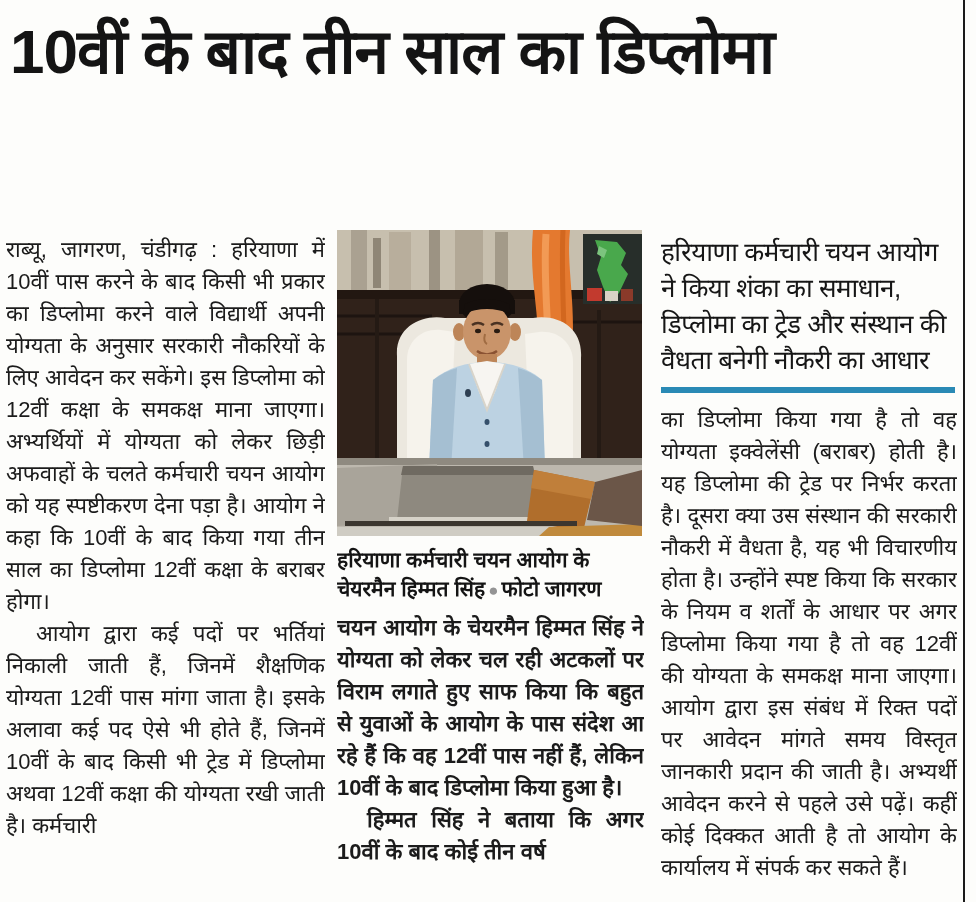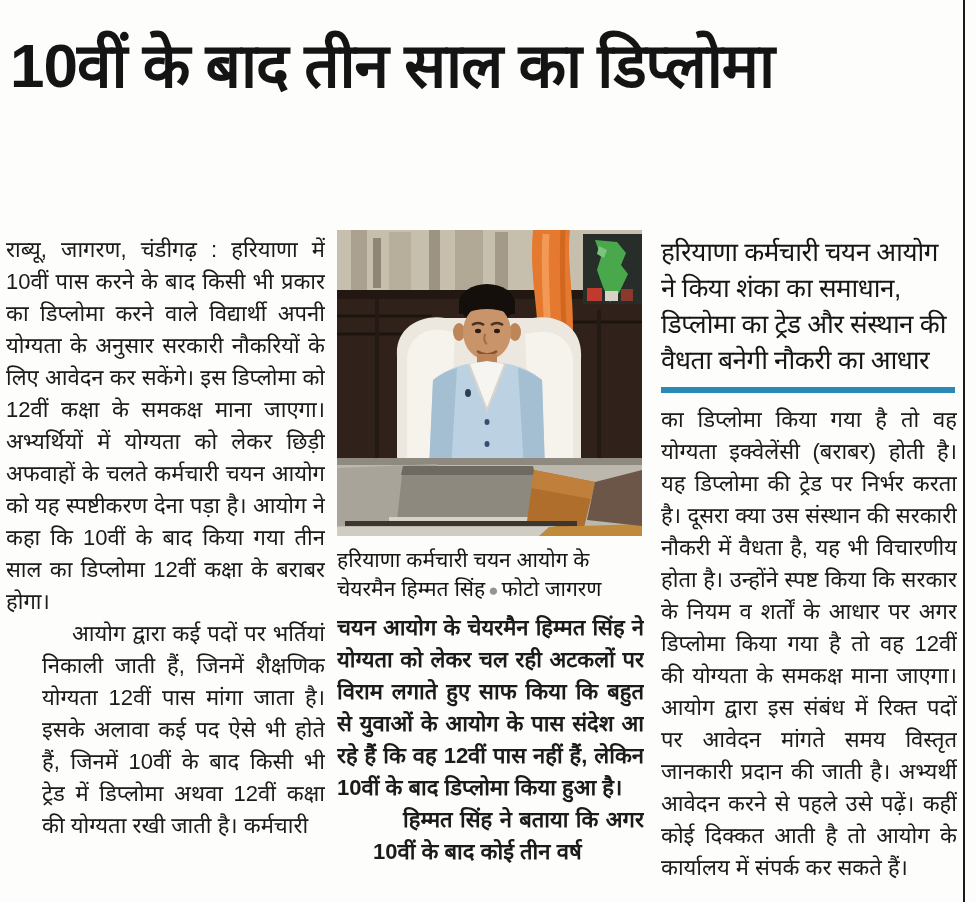--- a/index.html
+++ b/index.html
@@ -6,39 +6,39 @@
   html,body { background:#ffffff; }
   .page {
     position:relative; width:976px; height:902px; margin:0 auto;
     background:#fdfdfb; overflow:hidden;
     font-family:"Liberation Sans","DejaVu Sans",sans-serif;
     color:#1b1b1b;
   }
   .vrule { position:absolute; left:963px; top:0; width:2px; height:902px; background:#1a1a1a; }
 
   .headline {
-    position:absolute; left:10px; top:20px; width:948px;
+    position:absolute; left:10px; top:6px; width:948px;
     font-size:62px; line-height:92px; font-weight:700;
     color:#141414; letter-spacing:-1px; white-space:nowrap;
   }
   .headline .hl-line { display:block; }
 
   .col { position:absolute; font-size:22px; line-height:32px; text-align:justify; }
   .col-left  { left:6px;   top:234px; width:319px; height:664px; overflow:hidden; }
   .col-mid   { left:337px; top:230px; width:307px; height:670px; overflow:hidden; }
   .col-right { left:661px; top:234px; width:296px; height:664px; overflow:hidden; }
 
   .dateline { font-weight:400; }
-  .para-indent { text-indent:30px;margin-left:36px; }
+  .para-indent { text-indent:30px; }
 
   .photo-frame { position:relative; width:305px; height:306px; background:#30221a; overflow:hidden; }
   .photo-frame svg { display:block; }
 
   .caption {
-    margin-top:9px; font-size:21px; line-height:29px; font-weight:400;
+    margin-top:9px; font-size:21px; line-height:29px; font-weight:700;
     text-align:left; color:#141414;
   }
   .credit-dot { color:#949494; font-size:17px; padding:0 3px; }
 
   .mid-body { margin-top:7px;font-weight:bold; }
 
   .subhead {
     font-size:26px; line-height:36px; font-weight:400;
     text-align:left; color:#161616; letter-spacing:-0.5px;
   }

